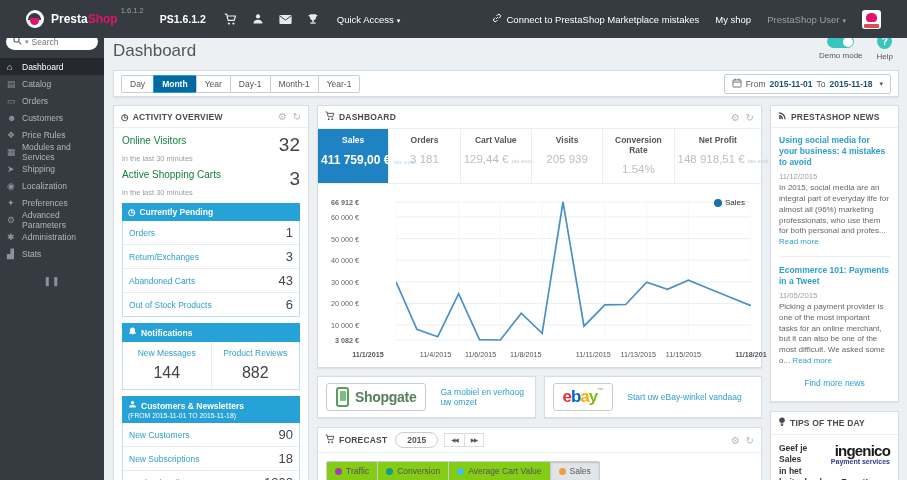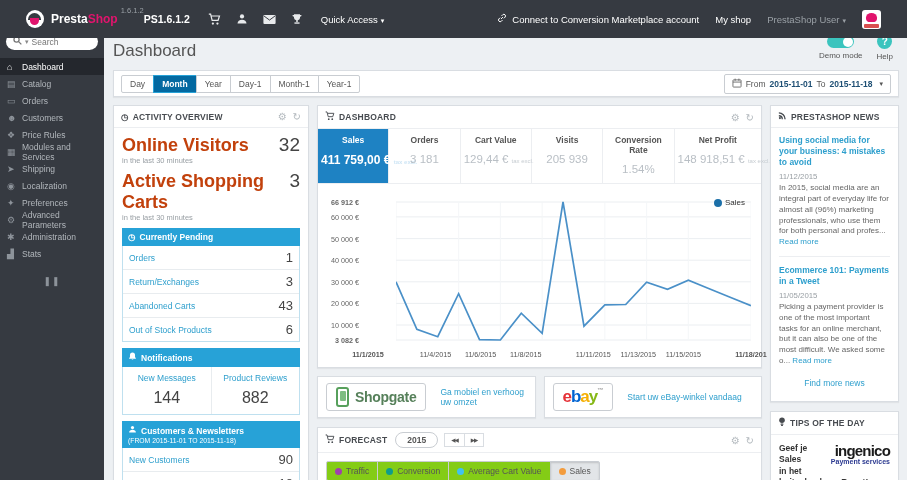--- a/index.html
+++ b/index.html
@@ -9,21 +9,21 @@
 
   
   .topbar { position:absolute; top:0; left:0; right:0; height:38px; background:#363a41; color:#fff;
             display:flex; align-items:center; padding:0 26px; z-index:30; }
   .logo-circle { width:18px; height:18px; border-radius:50%; background:#fff; position:relative; overflow:hidden; margin-right:7px; flex:0 0 auto;}
   .logo-circle:before { content:""; position:absolute; left:2px; top:3px; width:13px; height:7px; border-radius:7px 7px 0 0; background:#363a41; }
   .logo-circle:after  { content:""; position:absolute; left:4px; top:8px; width:9px; height:7px; border-radius:0 0 6px 6px; background:#e1146d; }
   .brand { font-size:12px; font-weight:bold; }
   .brand .b2 { color:#e1146d; }
   .version { font-size:7.5px; color:#9aa0a6; margin:0 0 0 3px; align-self:flex-start; padding-top:6px;}
-  .shopname { font-size:10.5px; font-weight:bold; }
+  .shopname { font-size:10.5px; font-weight:bold; margin-left:16px; }
   .tb-icons { display:flex; align-items:center; gap:15px; margin-left:18px; color:#e8eaec; }
   .tb-icons svg { display:block; }
   .quick { margin-left:18px; font-size:9.5px; cursor:pointer; }
   .tb-right { margin-left:auto; display:flex; align-items:center; gap:16px; font-size:9.5px; }
   .tb-link { display:flex; align-items:center; gap:5px; cursor:pointer; }
   .tb-user { color:#9aa0a6; cursor:pointer; }
   .avatar { width:19px; height:19px; border-radius:3px; background:#fff; position:relative; overflow:hidden; }
   .avatar:before { content:""; position:absolute; left:4px; top:3px; width:11px; height:9px; border-radius:50% 50% 40% 40%; background:#e1146d; }
   .avatar:after { content:""; position:absolute; left:2px; bottom:1px; right:2px; height:4px; background:#d94f4f; border-radius:1px;}
   .caret { font-size:7px; margin-left:3px; }
@@ -67,21 +67,21 @@
 
   .panel-head { display:flex; align-items:center; padding:5px 7px; border-bottom:1px solid #eceef1; color:#474b50; }
   .panel-title { font-size:8.5px; font-weight:bold; letter-spacing:.2px; display:flex; align-items:center; gap:4px;}
   .panel-title svg, .panel-title .glyph { color:#474b50; }
   .panel-actions { margin-left:auto; color:#b3b9be; font-size:10px; display:flex; gap:6px; }
   .panel-actions span { cursor:pointer; }
 
   
   .ao-body { padding:7px 8px 8px; }
   .bigstat { display:flex; align-items:flex-start; }
-  .bigstat .lnk { color:#c2410c; font-size:18px; cursor:pointer;font-weight:bold; }
+  .bigstat .lnk { color:#15803d; font-size:10px; cursor:pointer; }
   .bigstat .val { margin-left:auto; font-size:19px; color:#444; font-weight:300; line-height:1; }
   .bigsub { font-size:7.5px; color:#9aa0a5; margin:0 0 6px; }
   .bluehead { background:#27a2d7; color:#fff; font-size:8.5px; font-weight:bold; padding:4px 6px; margin-top:6px;
               display:flex; flex-direction:column; gap:1px;}
   .bluehead .row1 { display:flex; align-items:center; gap:4px; }
   .bluehead .sub { font-size:6.8px; font-weight:normal; }
   .btable { border:1px solid #bfe0ef; border-top:0; }
   .btable .trow { display:flex; align-items:center; padding:5px 6px; border-top:1px solid #e8ecef; cursor:pointer;}
   .btable .trow:first-child { border-top:0; }
   .btable .tl { color:#2e9fcd; font-size:8.5px; }
@@ -192,21 +192,21 @@
             <rect x="4.6" y="12.5" width="6.8" height="1.8"></rect>
           </svg>
         </span>
     </span>
     <span class="quick"><span>Quick Access</span><span class="caret">▾</span></span>
     <span class="tb-right">
       <span class="tb-link">
         <span><svg width="10" height="10" viewBox="0 0 16 16" fill="none" stroke="currentColor" stroke-width="1.6">
               <path d="M6.5 9.5l3-3M5 7.5L3 9.5a2.7 2.7 0 003.8 3.8l2-2M11 8.5l2-2A2.7 2.7 0 009.2 2.7l-2 2"></path>
             </svg></span>
-        <span>Connect to Conversion Marketplace account</span>
+        <span>Connect to PrestaShop Marketplace mistakes</span>
       </span>
       <span>My shop</span>
       <span class="tb-user"><span>PrestaShop User</span><span class="caret">▾</span></span>
       <span class="avatar"></span>
     </span>
   </div>
 
   <div class="sidebar">
     <div class="search-box">
       <span><svg width="9" height="9" viewBox="0 0 14 14" fill="none" stroke="#777" stroke-width="2">

